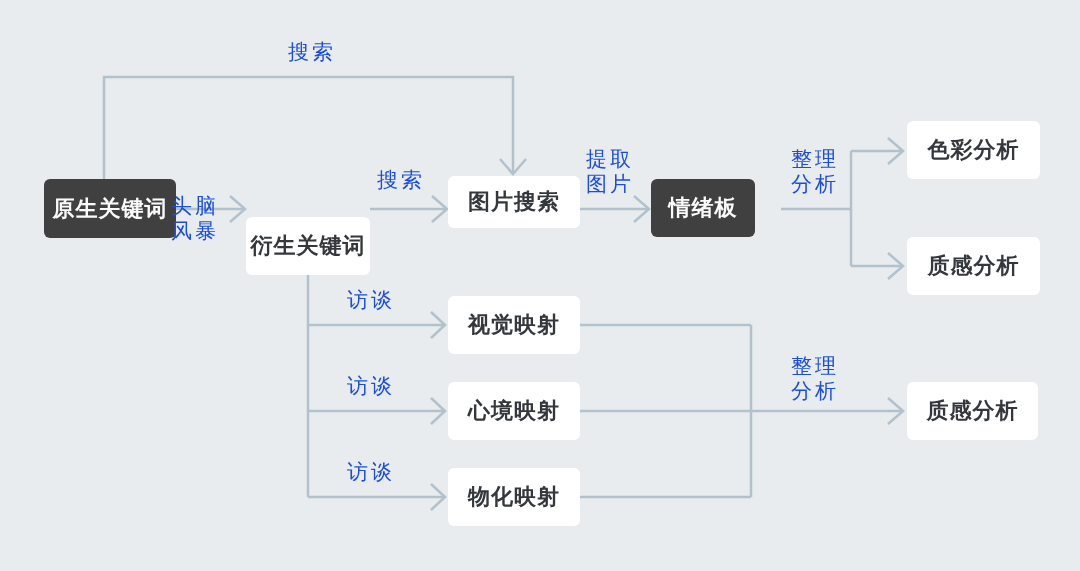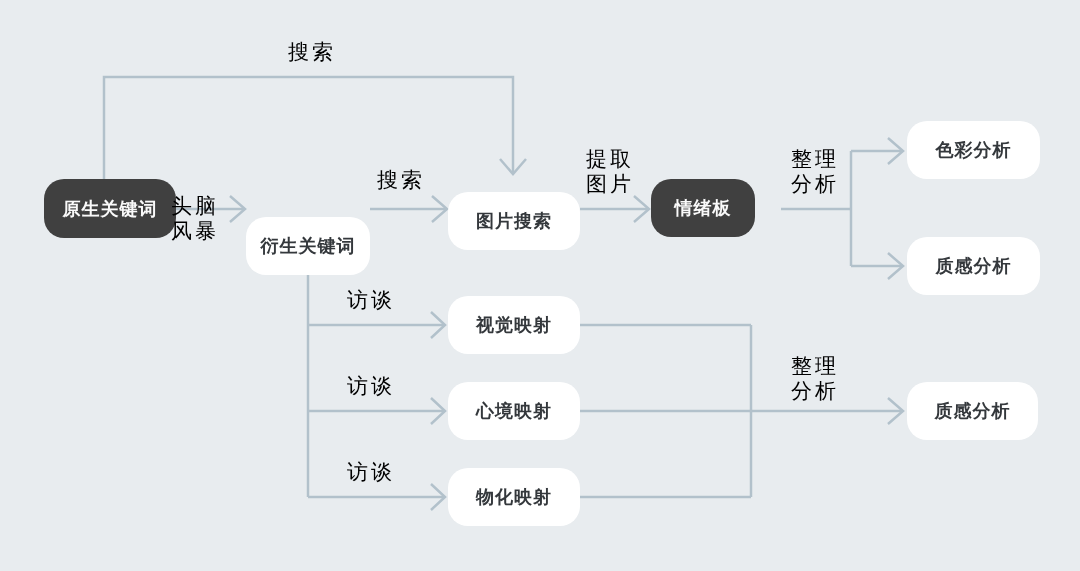--- a/index.html
+++ b/index.html
@@ -23,41 +23,41 @@
   .connectors path {
     stroke: #b2c1cb;
     stroke-width: 2.5;
     fill: none;
   }
   .node {
     position: absolute;
     display: flex;
     align-items: center;
     justify-content: center;
-    border-radius: 20px;
-    font-size: 18px;
+    border-radius: 6px;
+    font-size: 22px;
     font-weight: 700;
     letter-spacing: 1px;
     box-sizing: border-box;
     text-align: center;
   }
   .node.light {
     background: #ffffff;
     color: #34383c;
   }
   .node.dark {
     background: #404040;
     color: #fafafa;
   }
   .edge-label {
     position: absolute;
     font-size: 21px;
     line-height: 25px;
     letter-spacing: 3px;
-    color: #000000;
+    color: #1d4ed8;
     white-space: pre-line;
   }
 </style>
 </head>
 <body>
 
 <div class="stage">
 
   <svg class="connectors" viewBox="0 0 1080 571" xmlns="http://www.w3.org/2000/svg">
 
@@ -81,21 +81,21 @@
     <path d="M431 312 L445 325 L431 338"></path>
     <path d="M431 398 L445 411 L431 424"></path>
     <path d="M431 484 L445 497 L431 510"></path>
 
     <path d="M580 325 H751 M580 411 H751 M580 497 H751 M751 325 V497 M751 411 H902"></path>
     <path d="M888 398 L903 411 L888 424"></path>
   </svg>
 
   <div class="node dark" style="left:44px;  top:179px; width:132px; height:59px;">原生关键词</div>
   <div class="node light" style="left:246px; top:180px; width:124px; height:58px;margin-top:37px;">衍生关键词</div>
-  <div class="node light" style="left:448px; top:192px; width:132px; height:58px;">图片搜索</div>
+  <div class="node light" style="left:448px; top:176px; width:132px; height:52px;">图片搜索</div>
   <div class="node dark" style="left:651px; top:179px; width:104px; height:58px;">情绪板</div>
   <div class="node light" style="left:907px; top:121px; width:133px; height:58px;">色彩分析</div>
   <div class="node light" style="left:907px; top:237px; width:133px; height:58px;">质感分析</div>
   <div class="node light" style="left:448px; top:296px; width:132px; height:58px;">视觉映射</div>
   <div class="node light" style="left:448px; top:382px; width:132px; height:58px;">心境映射</div>
   <div class="node light" style="left:448px; top:468px; width:132px; height:58px;">物化映射</div>
   <div class="node light" style="left:907px; top:382px; width:131px; height:58px;">质感分析</div>
 
   <div class="edge-label" style="left:288px; top:39px;">搜索</div>
   <div class="edge-label" style="left:171px; top:146px;margin-top:47px;">头脑

